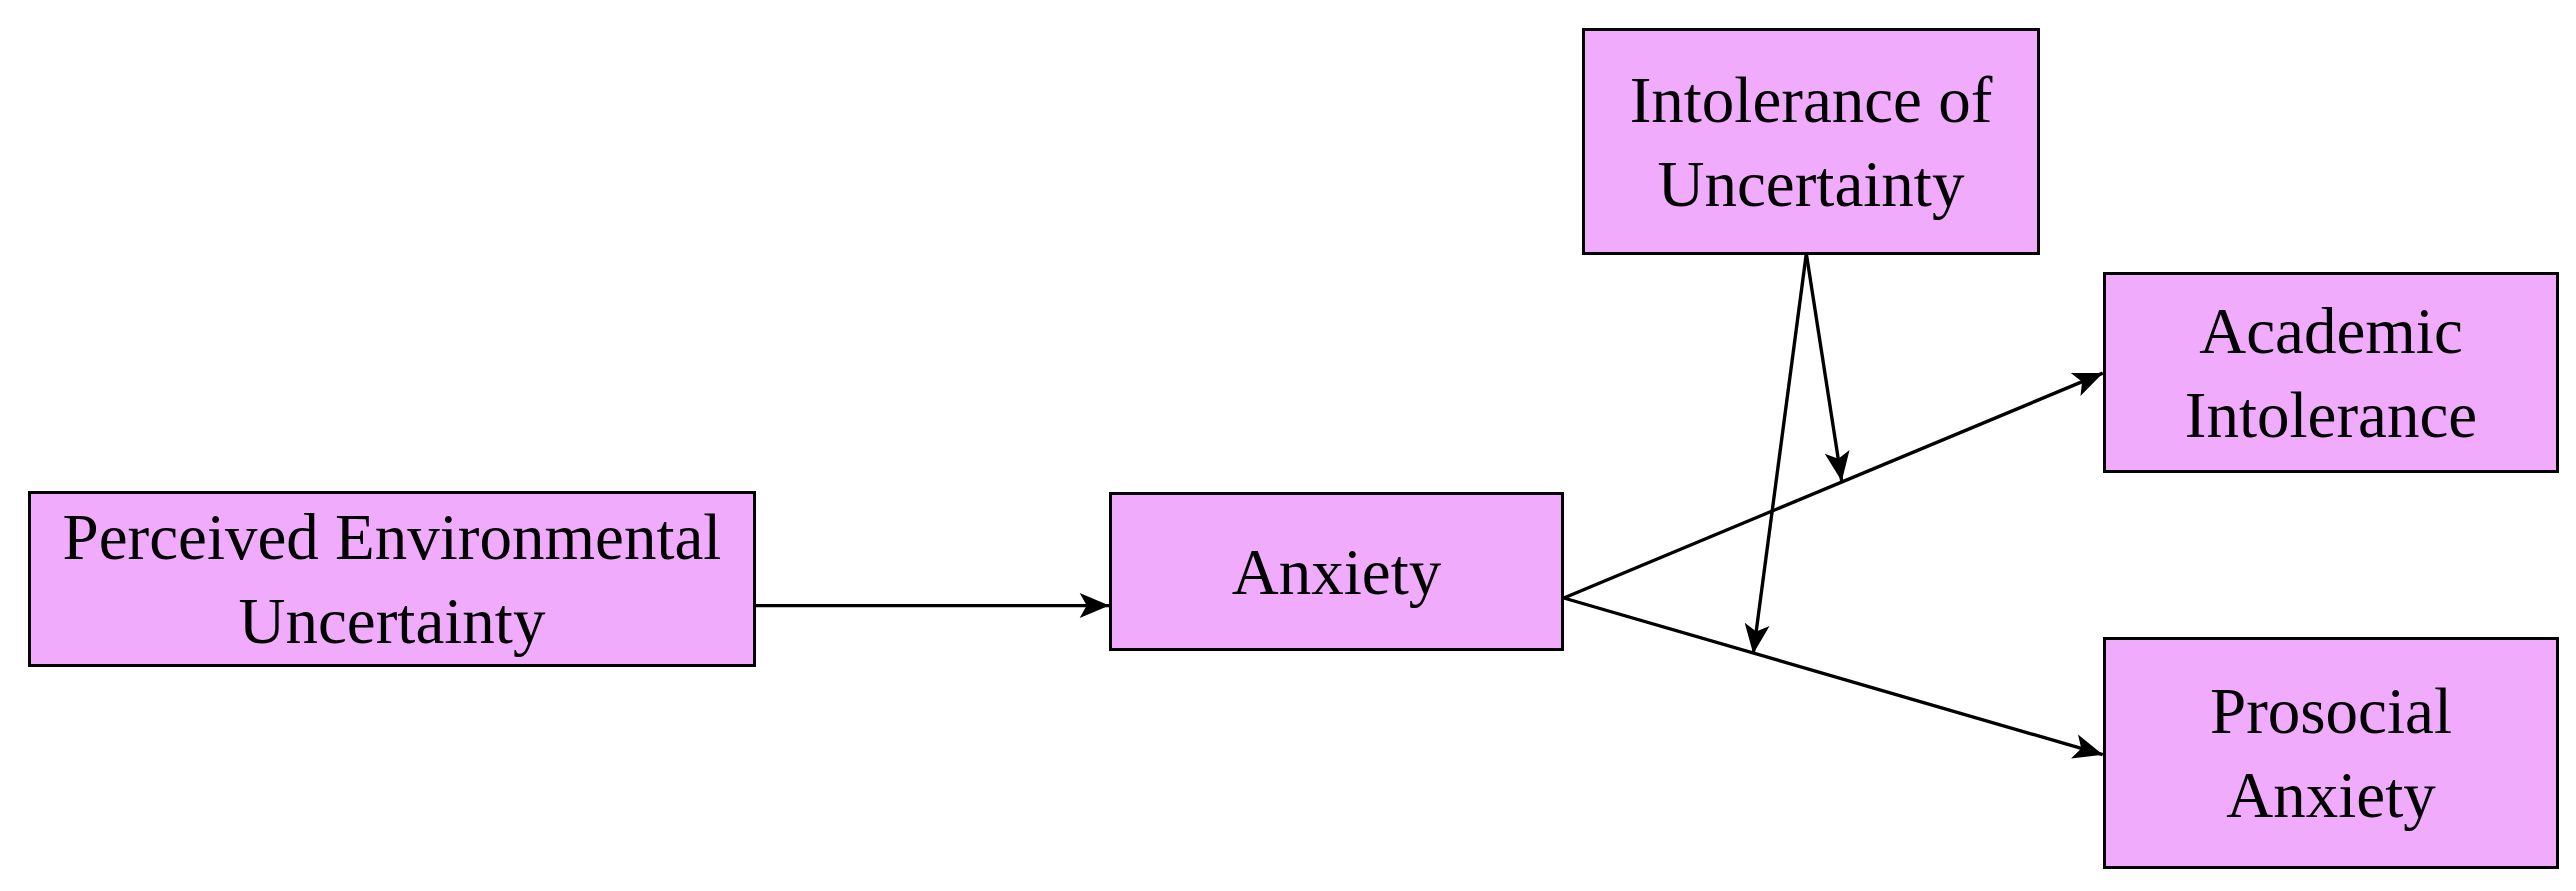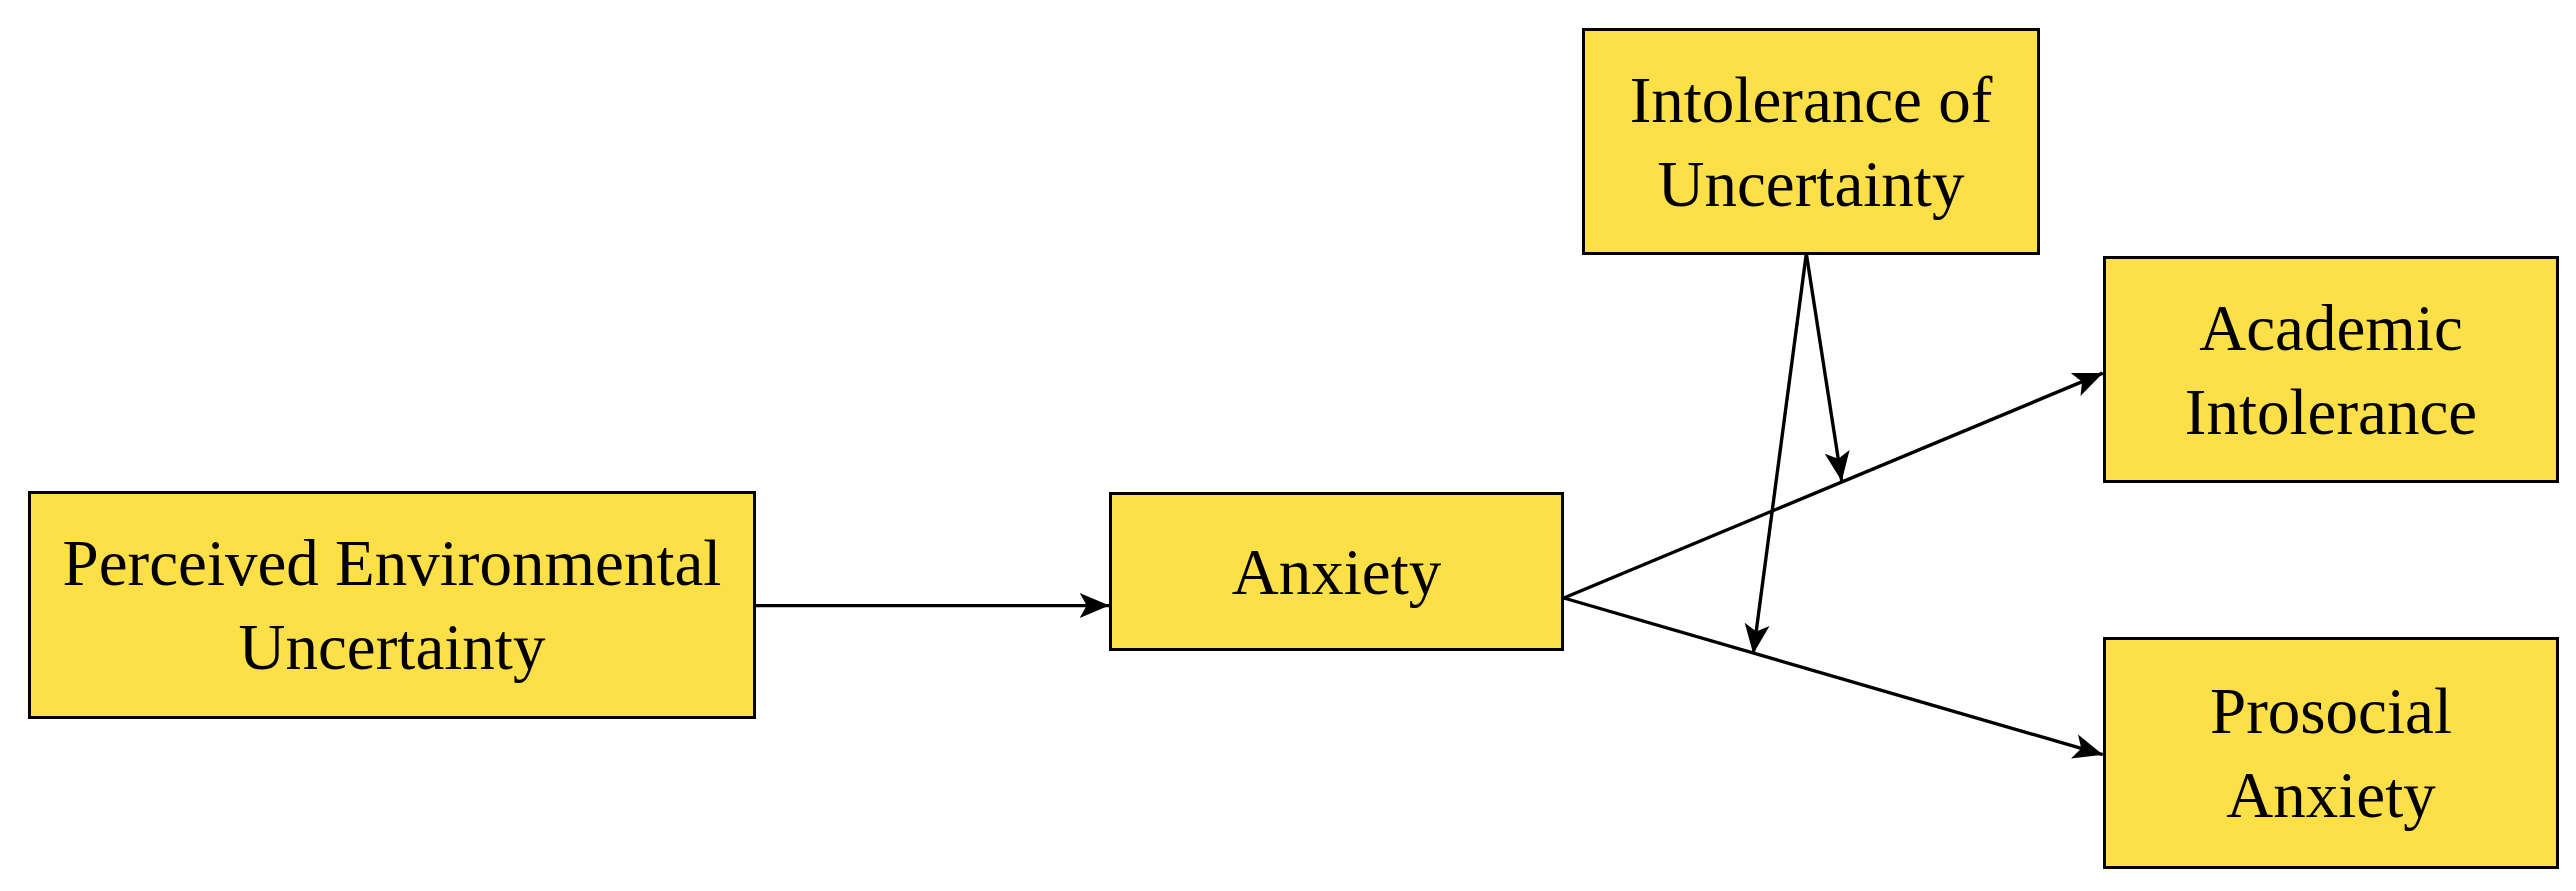--- a/index.html
+++ b/index.html
@@ -19,37 +19,37 @@
   svg.connectors {
     position: absolute;
     left: 0;
     top: 0;
     width: 2576px;
     height: 892px;
   }
   .box {
     position: absolute;
     box-sizing: border-box;
-    background: #fde047;
+    background: #f0abfc;
     border: 3.4px solid #000000;
     display: flex;
     flex-direction: column;
     align-items: center;
     justify-content: center;
     text-align: center;
     font-size: 65px;
     line-height: 84px;
   }
   .box .tline {
     white-space: nowrap;
   }
-  #box-peu       { left: 28px;   top: 491px; width: 728px; height: 228px; }
+  #box-peu       { left: 28px;   top: 491px; width: 728px; height: 176px; }
   #box-anxiety   { left: 1109px; top: 492px; width: 455px; height: 159px; }
   #box-iou       { left: 1582px; top: 28px;  width: 458px; height: 227px; }
-  #box-academic  { left: 2103px; top: 256px; width: 456px; height: 227px; font-family: Liberation Serif, serif; }
+  #box-academic  { left: 2103px; top: 272px; width: 456px; height: 201px; font-family: Liberation Serif, serif; }
   #box-prosocial { left: 2103px; top: 637px; width: 456px; height: 232px; align-items: center; }
   .connector {
     stroke: #000000;
     stroke-width: 4;
     fill: none;
   }
 </style>
 </head>
 <body>
 

